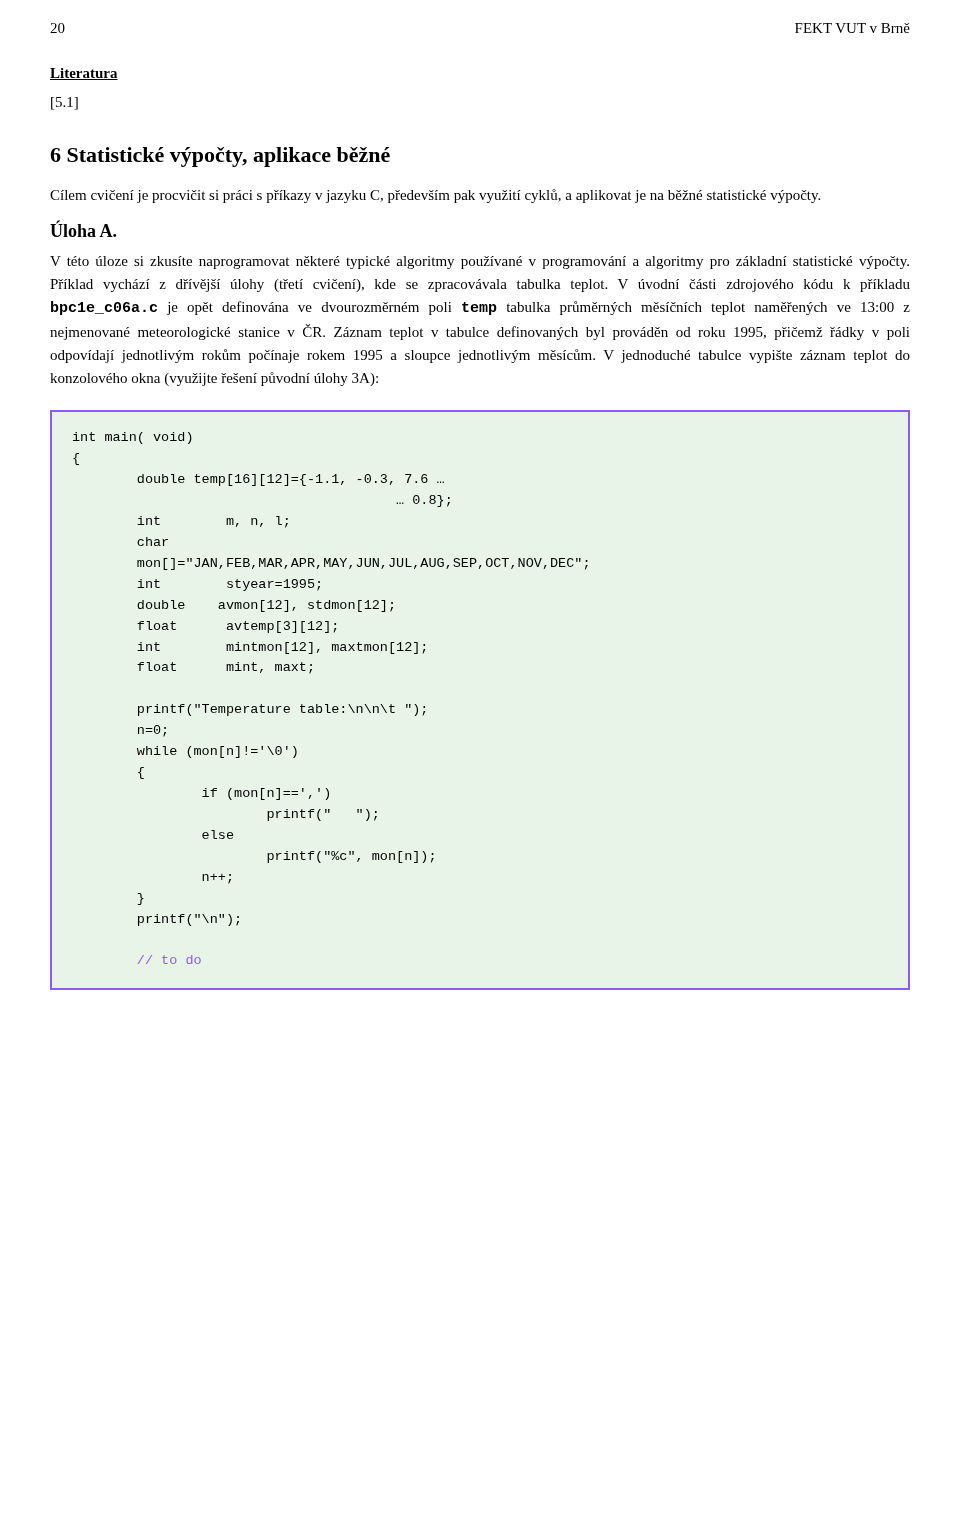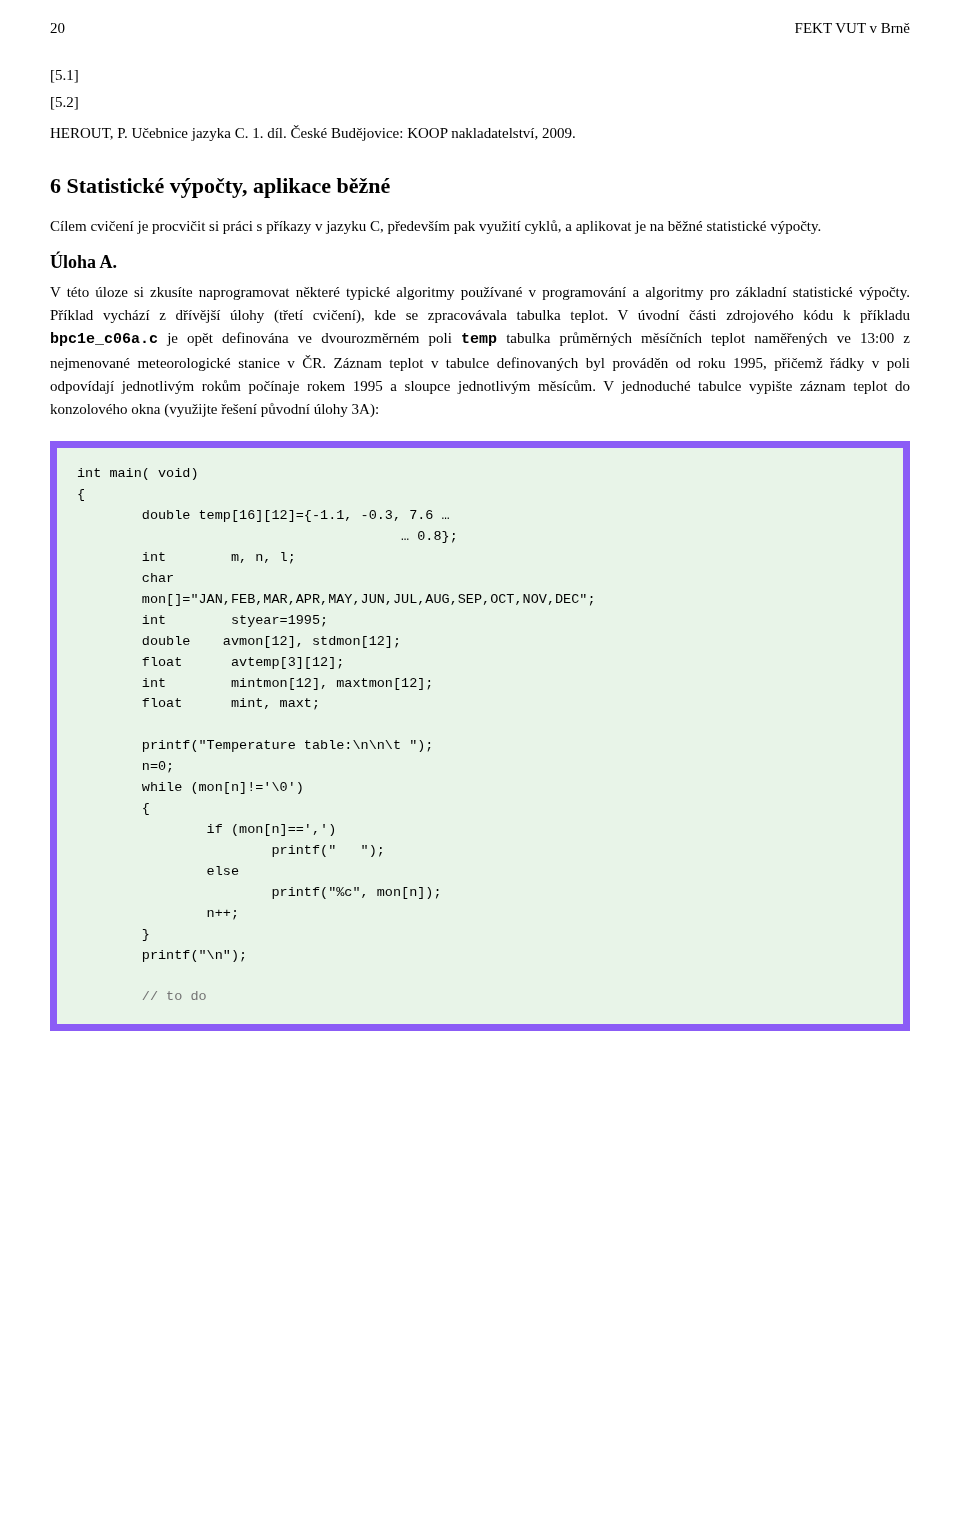--- a/index.html
+++ b/index.html
@@ -90,53 +90,50 @@
     }
 
     .body-text code,
     .inline-code {
       font-family: "Courier New", Courier, monospace;
       font-weight: bold;
     }
 
     .code-block {
       background-color: #e8f4e8;
-      border: 7px solid #8b5cf6;
+      border: 2px solid #8b5cf6;
       font-family: "Courier New", Courier, monospace;
       font-size: 13.5px;
       line-height: 1.55;
       padding: 16px 20px;
       margin-top: 20px;
       white-space: pre;
       color: #000000;
     }
 
     .code-comment {
-      color: #737373;
+      color: #8b5cf6;
       margin-top: 17px;
     }
   </style>
 </head>
 <body>
 
 <div class="page-header">
   <span class="page-number">20</span>
   <span class="page-title-header">FEKT VUT v Brně</span>
 </div>
 
 <div class="literatura-section">
+  <div class="literatura-heading">Literatura</div>
 
   <div class="ref-item">
     <span class="ref-number">[5.1]</span>
   </div>
 
-  <div class="ref-item">
-    <span class="ref-number">[5.2]</span>
-    <span>HEROUT, P. Učebnice jazyka C. 1. díl. České Budějovice: KOOP nakladatelství, 2009.</span>
-  </div>
 </div>
 
 <div class="chapter-heading">
   <span>6</span>
   <span>Statistické výpočty, aplikace běžné</span>
 </div>
 
 <div class="chapter-intro">Cílem cvičení je procvičit si práci s příkazy v jazyku C, především pak využití cyklů, a aplikovat je na běžné statistické výpočty.</div>
 
 <div class="uloha-heading">Úloha A.</div>

